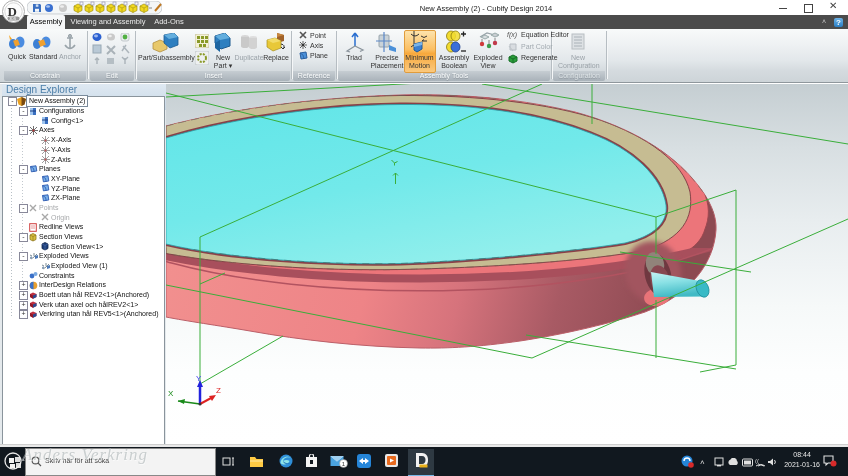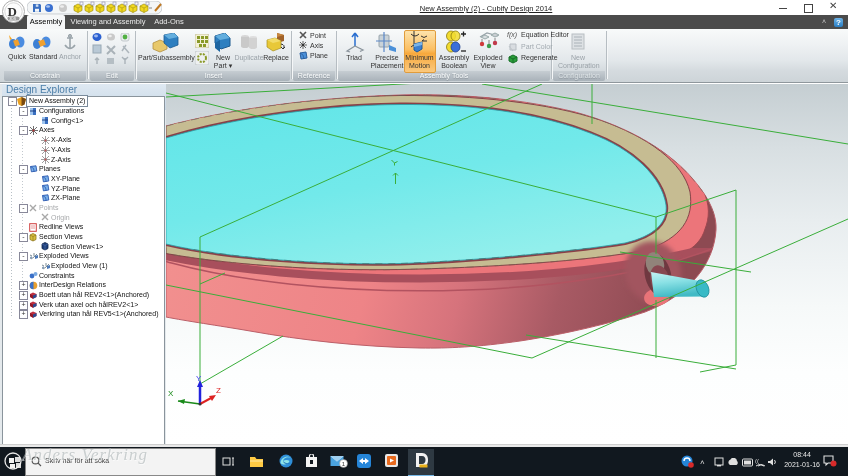--- a/index.html
+++ b/index.html
@@ -1,21 +1,21 @@
 <!DOCTYPE html>
 <html><head>
 <meta charset="utf-8">
 <style>
   html,body{margin:0;padding:0;}
   body{width:848px;height:476px;overflow:hidden;font-family:"Liberation Sans",sans-serif;position:relative;background:#fff;}
   .abs{position:absolute;}
   svg{display:block;}
   
   #titlebar{left:0;top:0;width:848px;height:15px;background:#ffffff;}
-  #title{left:376px;top:4px;width:220px;text-align:center;font-size:7.5px;color:#222;text-decoration:underline;}
+  #title{left:376px;top:4px;width:220px;text-align:center;font-size:7.5px;color:#222;}
   .winbtn{top:4px;font-size:10px;color:#444;line-height:8px;}
   
   #tabrow{left:0;top:15px;width:848px;height:14px;background:#4b4b4b;}
   .tab{top:15px;height:14px;line-height:14px;font-size:7.5px;color:#e8e8e8;text-align:center;}
   #tab-assembly{left:27px;width:38px;background:#f6f7f8;color:#000;border-radius:2px 2px 0 0;}
   
   #ribbon{left:0;top:29px;width:848px;height:53px;background:linear-gradient(180deg,#f8fafa 0%,#eef1f3 30%,#e2e7ea 60%,#d5dbdf 78%,#cdd4d8 100%);border-bottom:1px solid #8f979c;}
   .grp-label{top:71px;height:10px;line-height:10px;font-size:7px;color:#f2f6f8;text-align:center;background:linear-gradient(180deg,#c6cdd2,#a9b2b9);border-radius:0 0 2px 2px;text-shadow:0 1px 1px rgba(90,100,108,0.5);color:#fbfdfe;}
   .gsep{top:31px;height:48px;width:1px;background:#b6bdc2;border-right:1px solid #f5f7f8;}
   .blbl{font-size:7px;color:#333;text-align:center;line-height:8px;}

